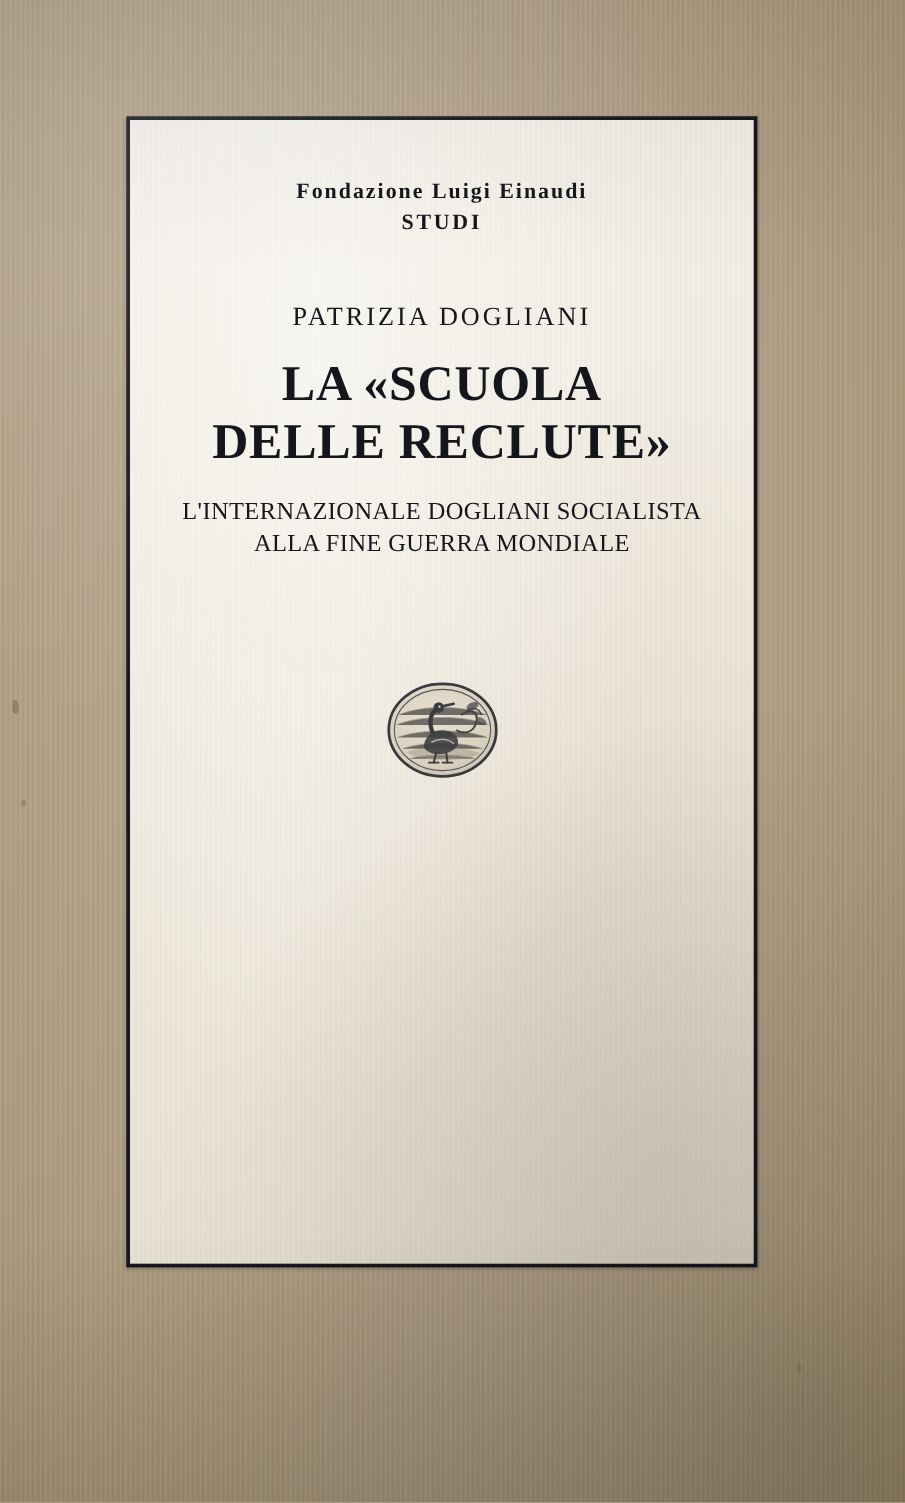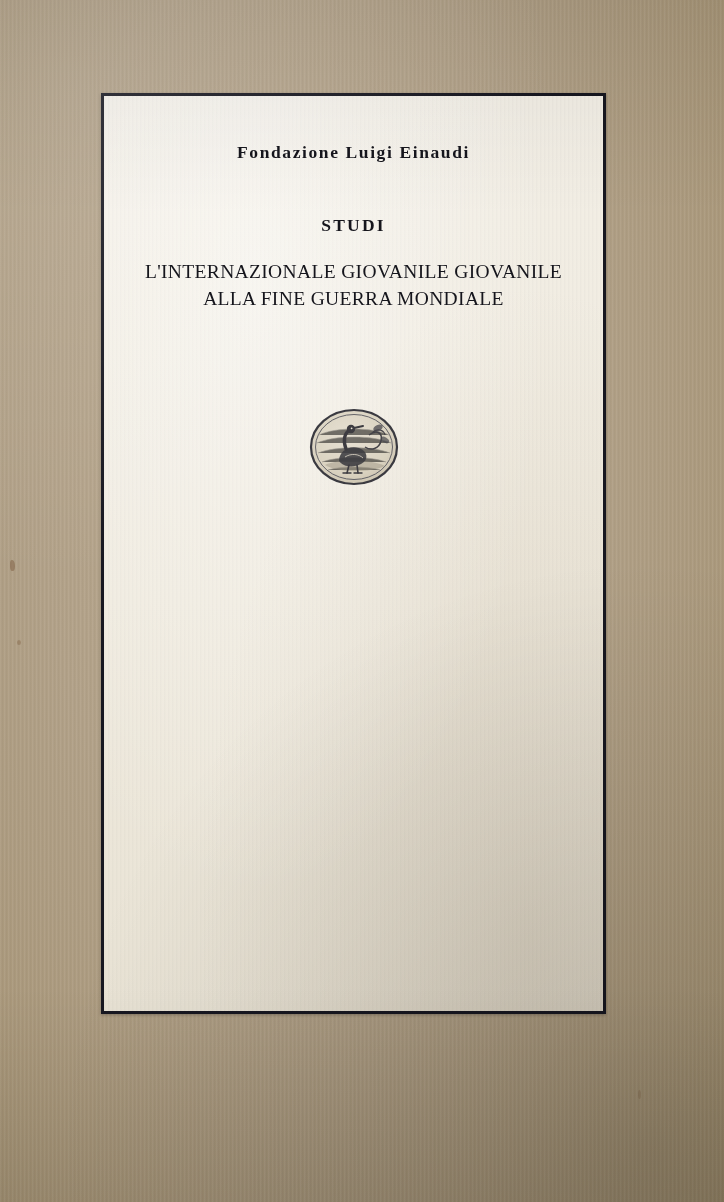--- a/index.html
+++ b/index.html
@@ -86,21 +86,21 @@
     color: #15151c;
   }
 
   .series {
     margin-top: 44px;
     font-size: 17.5px;
     letter-spacing: 1.6px;
     font-weight: bold;
     line-height: 1.45;
   }
-  .series .line2 { letter-spacing: 2.2px; margin-top: 48px; }
+  .series .line2 { letter-spacing: 2.2px; }
 
   .author {
     margin-top: 50px;
     font-size: 21px;
     letter-spacing: 2.4px;
     font-weight: normal;
   }
 
   .title {
     margin-top: 18px;
@@ -144,24 +144,29 @@
   <div class="speck s6"></div>
 
   <div class="frame">
     <div class="inner">
 
       <div class="series">
         <div class="u-block">Fondazione Luigi Einaudi</div>
         <div class="u-block line2">STUDI</div>
       </div>
 
-
+      <div class="author">PATRIZIA DOGLIANI</div>
+
+      <div class="title">
+        <div class="u-block">LA «SCUOLA</div>
+        <div class="u-block">DELLE RECLUTE»</div>
+      </div>
 
       <div class="subtitle">
-        <div class="u-block">L'INTERNAZIONALE GIOVANILE GIOVANILE</div>
+        <div class="u-block">L'INTERNAZIONALE DOGLIANI SOCIALISTA</div>
         <div class="u-block">ALLA FINE GUERRA MONDIALE</div>
       </div>
 
       <div class="emblem-wrap">
         <svg class="emblem" viewBox="0 0 110 96">
           <defs>
             <radialGradient id="ovalfill" cx="45%" cy="38%" r="70%">
               <stop offset="0%" stop-color="#e7e1d3"></stop>
               <stop offset="70%" stop-color="#d8d0bd"></stop>
               <stop offset="100%" stop-color="#c4bba6"></stop>

